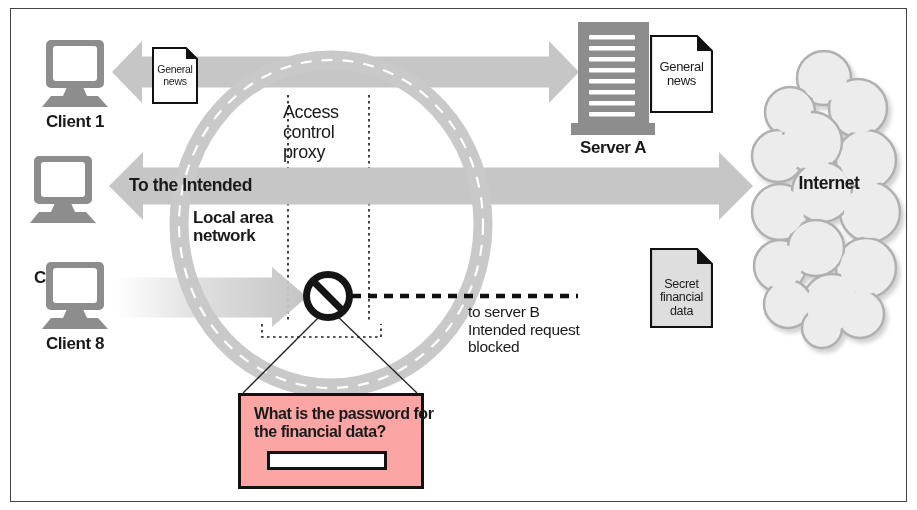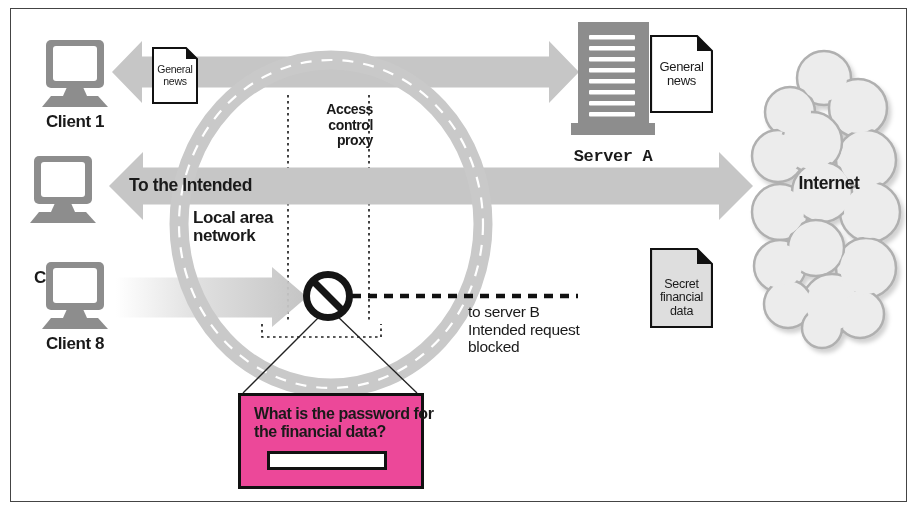--- a/index.html
+++ b/index.html
@@ -7,37 +7,37 @@
     position:relative;width:917px;height:510px;background:#fff;overflow:hidden;
     font-family:"Liberation Sans",sans-serif;color:#1a1a1a;
   }
   .frame{position:absolute;left:10px;top:8px;width:895px;height:492px;border:1.5px solid #444;}
   svg.layer{position:absolute;left:0;top:0;width:917px;height:510px;}
   .lbl{position:absolute;font-weight:bold;letter-spacing:-0.4px;white-space:nowrap;}
   .lbl span{display:block;}
   .client{position:absolute;width:90px;display:flex;flex-direction:column;align-items:center;}
   .client .name{font-weight:bold;font-size:17px;letter-spacing:-0.4px;margin-top:4px;}
   .server{position:absolute;width:86px;display:flex;flex-direction:column;align-items:center;}
-  .server .name{font-weight:bold;font-size:17px;letter-spacing:-0.4px;margin-top:10px;font-family:Liberation Mono, monospace;}
+  .server .name{font-weight:bold;font-size:17px;letter-spacing:-0.4px;margin-top:1px;}
   .doc{position:absolute;display:flex;align-items:center;justify-content:center;text-align:center;}
   .doc svg{position:absolute;left:0;top:0;}
   .doc .doctext{position:relative;line-height:1.08;letter-spacing:-0.3px;}
   .doc .doctext span{display:block;}
   .cloudwrap{position:absolute;left:750px;top:48px;width:158px;height:302px;}
   .cloudwrap svg{filter:drop-shadow(3px 4px 2px rgba(0,0,0,0.18));}
   .cloudlabel{position:absolute;left:0;top:125px;width:158px;text-align:center;
     font-weight:bold;font-size:17.5px;letter-spacing:-0.4px;}
-  .proxy-label{position:absolute;left:283px;top:102px;width:90px;text-align:right;
-    font-weight:bold;font-size:14px;line-height:1.12;letter-spacing:-0.4px;}
+  .proxy-label{position:absolute;left:283px;top:102px;width:90px;text-align:left;
+    font-weight:normal;font-size:18px;line-height:1.12;letter-spacing:-0.4px;}
   .proxy-label span{display:block;}
   .note{position:absolute;left:468px;top:303px;font-size:15.5px;line-height:1.14;
     font-weight:normal;letter-spacing:-0.3px;}
   .note span{display:block;}
   .callout{position:absolute;left:238px;top:393px;width:180px;height:90px;
-    background:#ec4899;border:3.5px solid #111;}
+    background:#fca5a5;border:3.5px solid #111;}
   .callout .question{position:absolute;left:13px;top:9px;font-size:16px;font-weight:600;
     line-height:1.13;letter-spacing:-0.45px;}
   .callout .question span{display:block;white-space:nowrap;}
   .callout .pwbox{position:absolute;left:26px;top:55px;width:114px;height:13px;
     background:#fff;border:3.5px solid #111;}
 </style>
 </head>
 <body>
 
 <div class="stage">

